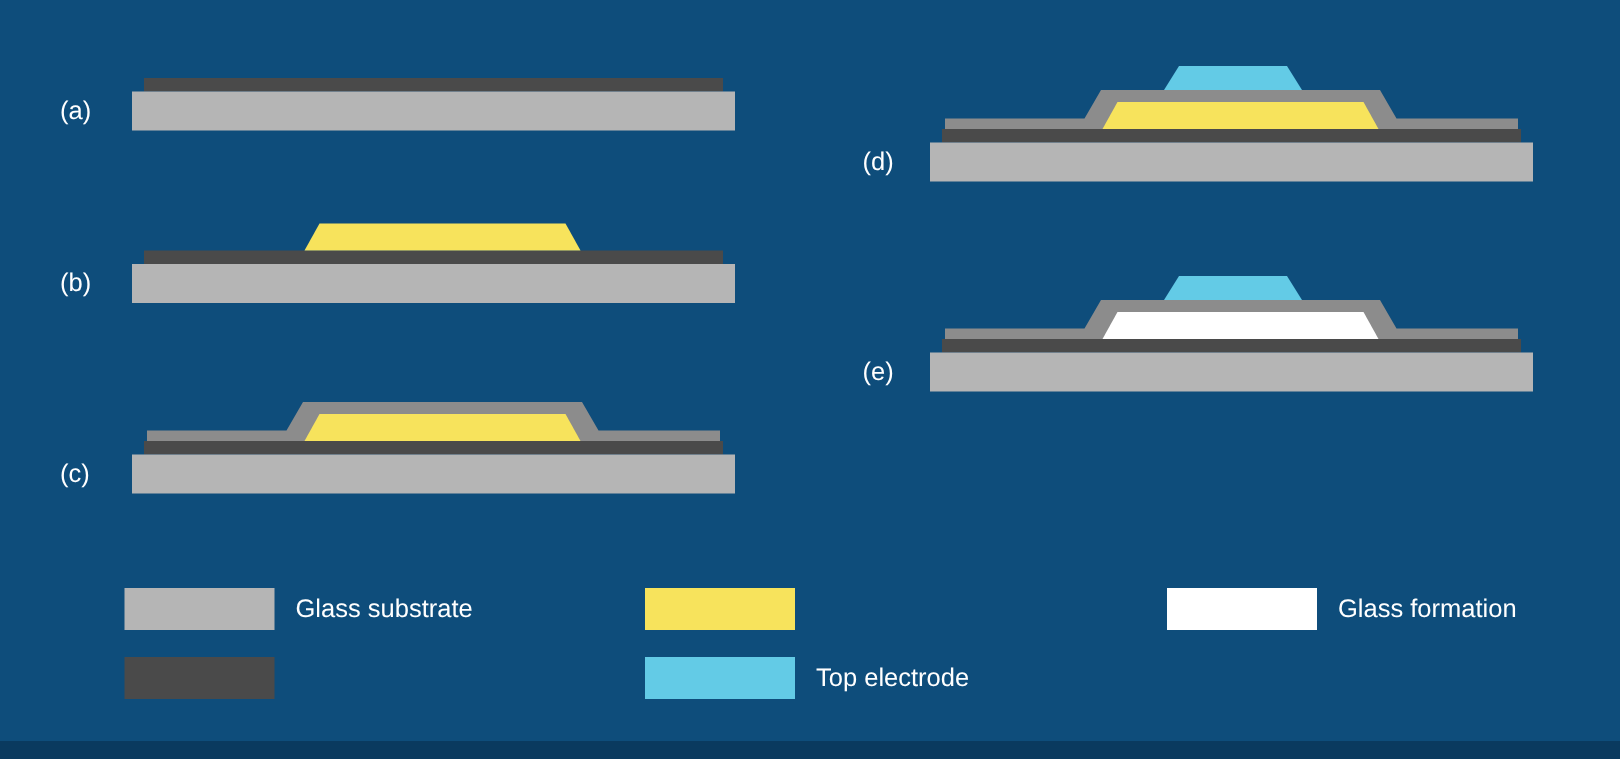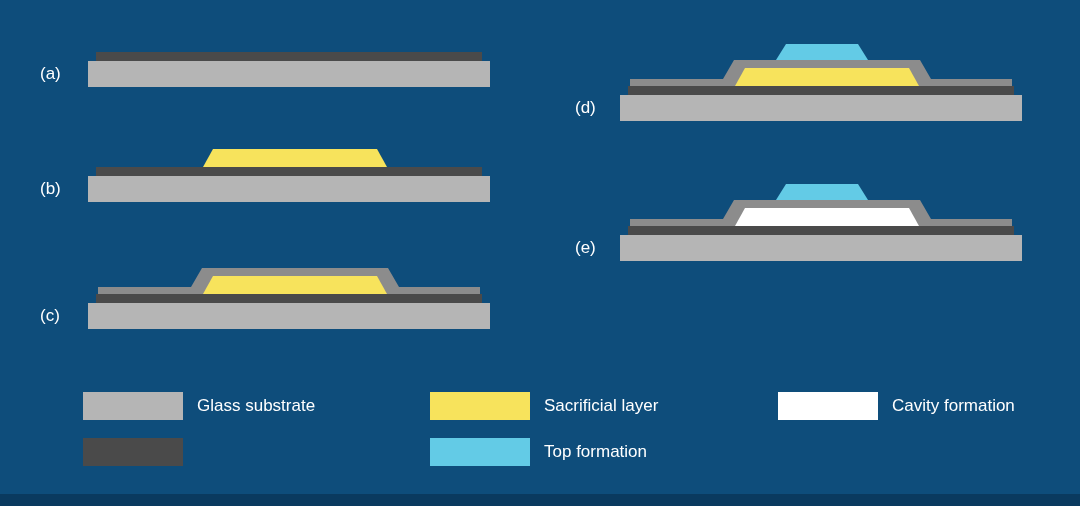--- a/index.html
+++ b/index.html
@@ -134,26 +134,25 @@
   <div class="legend">
     <div class="legend-item">
       <span class="swatch" style="background: var(--c-glass-substrate)"></span>
       <span class="legend-label">Glass substrate</span>
     </div>
     <div class="legend-item">
       <span class="swatch" style="background: var(--c-bottom-electrode)"></span>
     </div>
     <div class="legend-item">
       <span class="swatch" style="background: var(--c-sacrificial-layer)"></span>
-      <span class="legend-label">Sacrificial layer</span>
     </div>
     <div class="legend-item">
       <span class="swatch" style="background: var(--c-top-electrode)"></span>
-      <span class="legend-label">Top formation</span>
+      <span class="legend-label">Top electrode</span>
     </div>
     <div class="legend-item">
       <span class="swatch" style="background: var(--c-cavity-formation)"></span>
-      <span class="legend-label">Cavity formation</span>
+      <span class="legend-label">Glass formation</span>
     </div>
   </div>
 
   <div class="footer-bar"></div>
 </div>
 
 </body></html>

